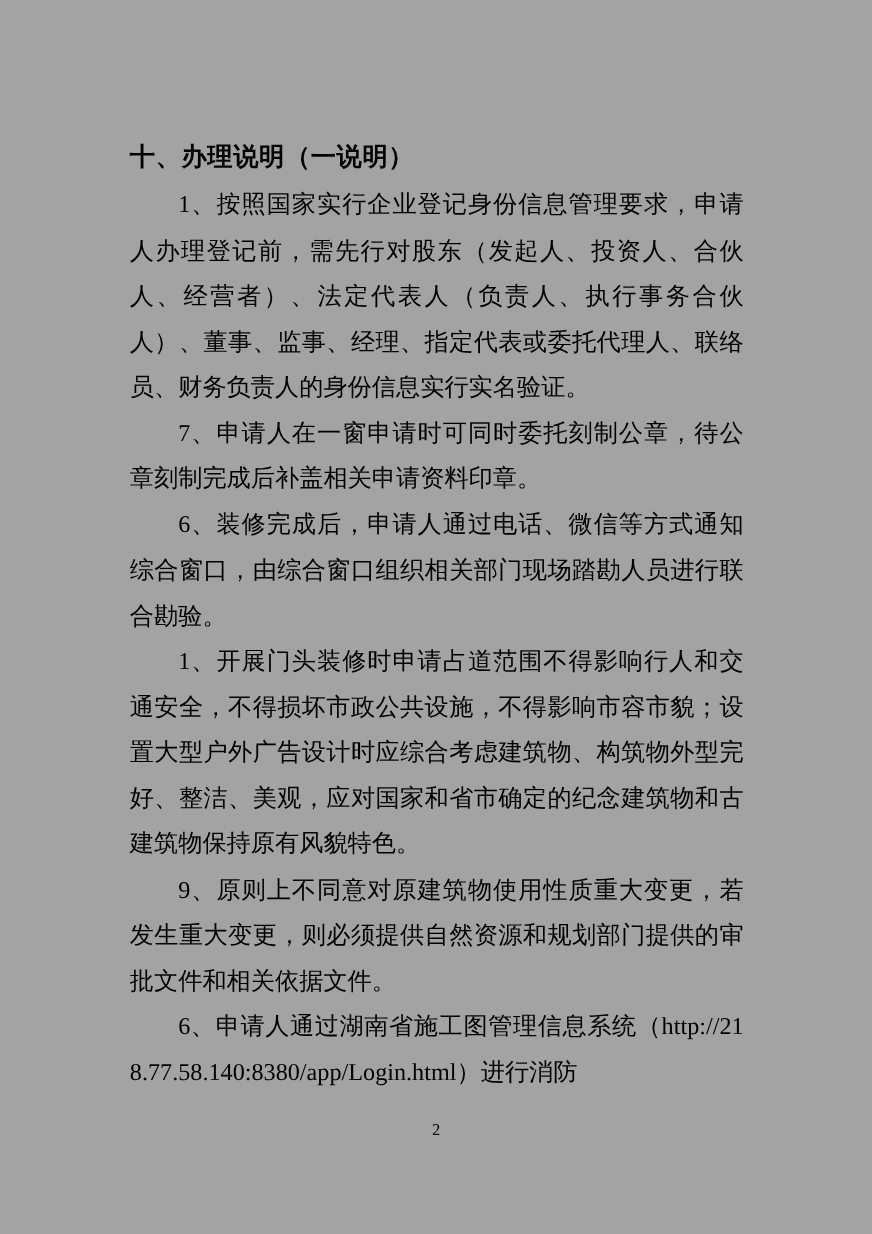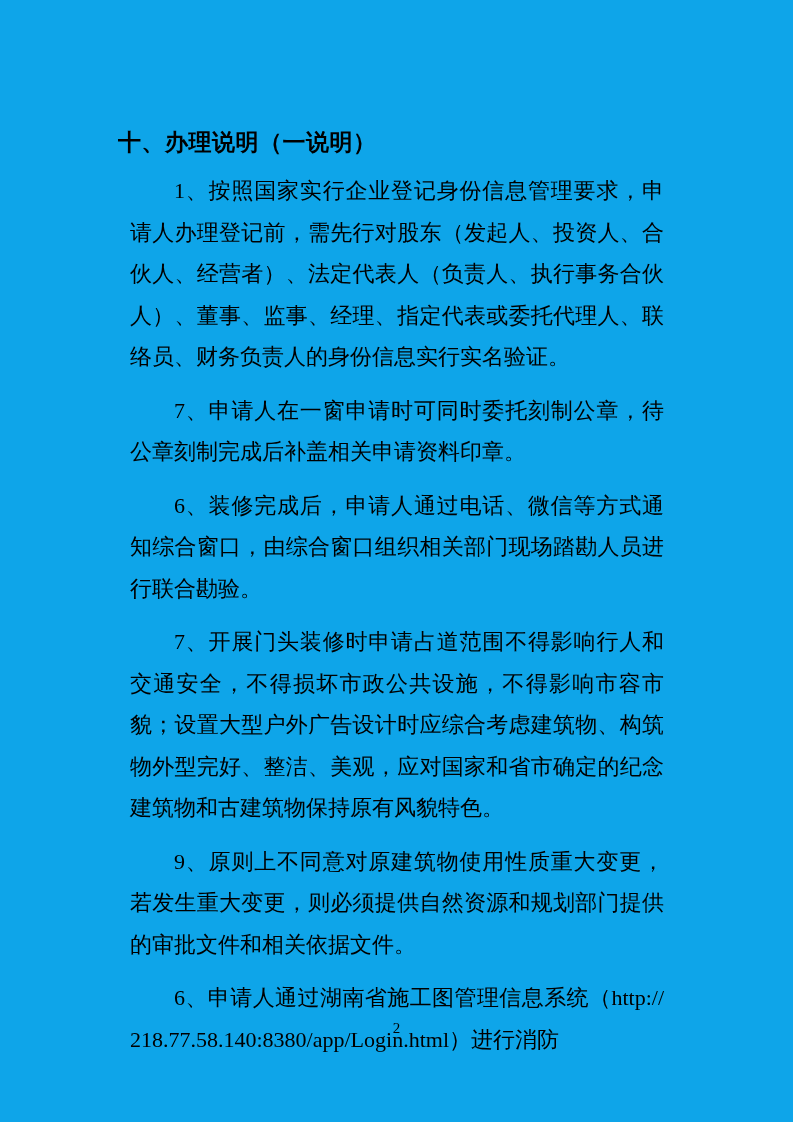--- a/index.html
+++ b/index.html
@@ -4,41 +4,41 @@
 <style>
   html, body {
     margin: 0;
     padding: 0;
     background: #ffffff;
   }
   .page {
     position: relative;
     width: 793px;
     height: 1122px;
-    background: #0ea5e9;
+    background: #a3a3a3;
     color: #000000;
     overflow: hidden;
   }
   .content {
     position: absolute;
     left: 118px;
     top: 126px;
     width: 558px;
   }
   .doc-heading {
     margin: 0 0 7px 0;
     font-family: "Liberation Sans", "DejaVu Sans", sans-serif;
     font-weight: bold;
     font-size: 23px;
     line-height: 32px;
     color: #000000;
     letter-spacing: 0.5px;
   }
   .doc-paragraph {
-    margin: 12px;
+    margin: 0;
     font-family: "Liberation Serif", "DejaVu Serif", serif;
     font-size: 22px;
     line-height: 41.5px;
     text-align: justify;
     text-indent: 2em;
     color: #000000;
     word-break: break-all;
   }
   .page-number {
     position: absolute;
@@ -53,18 +53,18 @@
 </style>
 </head>
 <body>
 
 <div class="page">
   <div class="content">
     <h1 class="doc-heading">十、办理说明（一说明）</h1>
     <p class="doc-paragraph">1、按照国家实行企业登记身份信息管理要求，申请人办理登记前，需先行对股东（发起人、投资人、合伙人、经营者）、法定代表人（负责人、执行事务合伙人）、董事、监事、经理、指定代表或委托代理人、联络员、财务负责人的身份信息实行实名验证。</p>
     <p class="doc-paragraph">7、申请人在一窗申请时可同时委托刻制公章，待公章刻制完成后补盖相关申请资料印章。</p>
     <p class="doc-paragraph">6、装修完成后，申请人通过电话、微信等方式通知综合窗口，由综合窗口组织相关部门现场踏勘人员进行联合勘验。</p>
-    <p class="doc-paragraph">7、开展门头装修时申请占道范围不得影响行人和交通安全，不得损坏市政公共设施，不得影响市容市貌；设置大型户外广告设计时应综合考虑建筑物、构筑物外型完好、整洁、美观，应对国家和省市确定的纪念建筑物和古建筑物保持原有风貌特色。</p>
+    <p class="doc-paragraph">1、开展门头装修时申请占道范围不得影响行人和交通安全，不得损坏市政公共设施，不得影响市容市貌；设置大型户外广告设计时应综合考虑建筑物、构筑物外型完好、整洁、美观，应对国家和省市确定的纪念建筑物和古建筑物保持原有风貌特色。</p>
     <p class="doc-paragraph">9、原则上不同意对原建筑物使用性质重大变更，若发生重大变更，则必须提供自然资源和规划部门提供的审批文件和相关依据文件。</p>
     <p class="doc-paragraph">6、申请人通过湖南省施工图管理信息系统（http://218.77.58.140:8380/app/Login.html）进行消防</p>
   </div>
   <div class="page-number">2</div>
 </div>
 
 </body></html>

